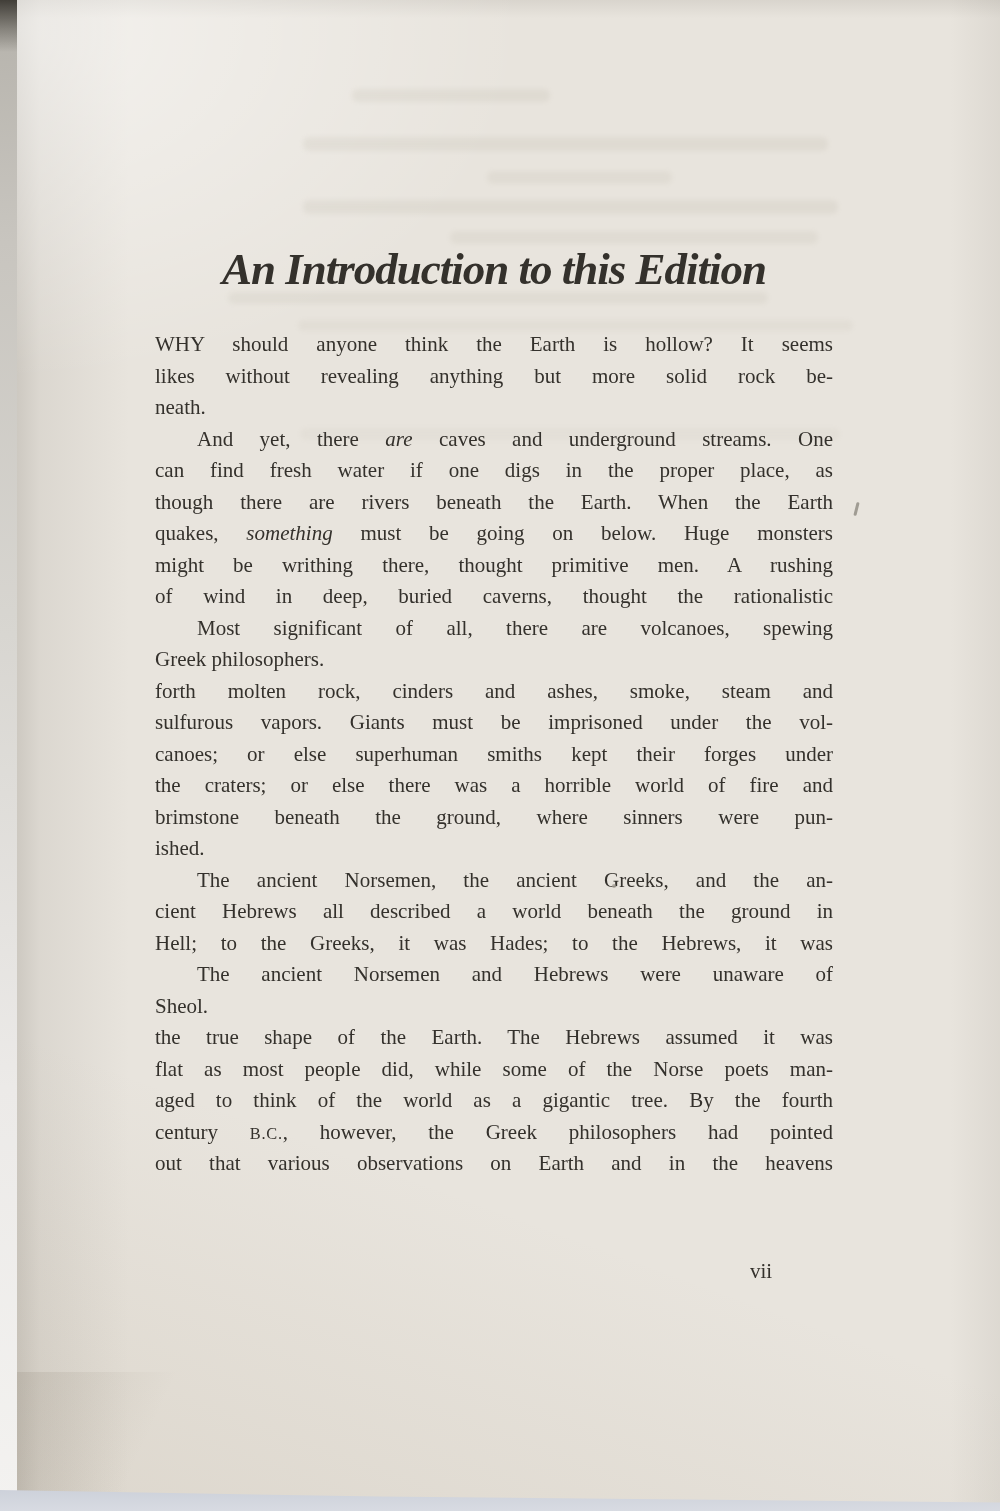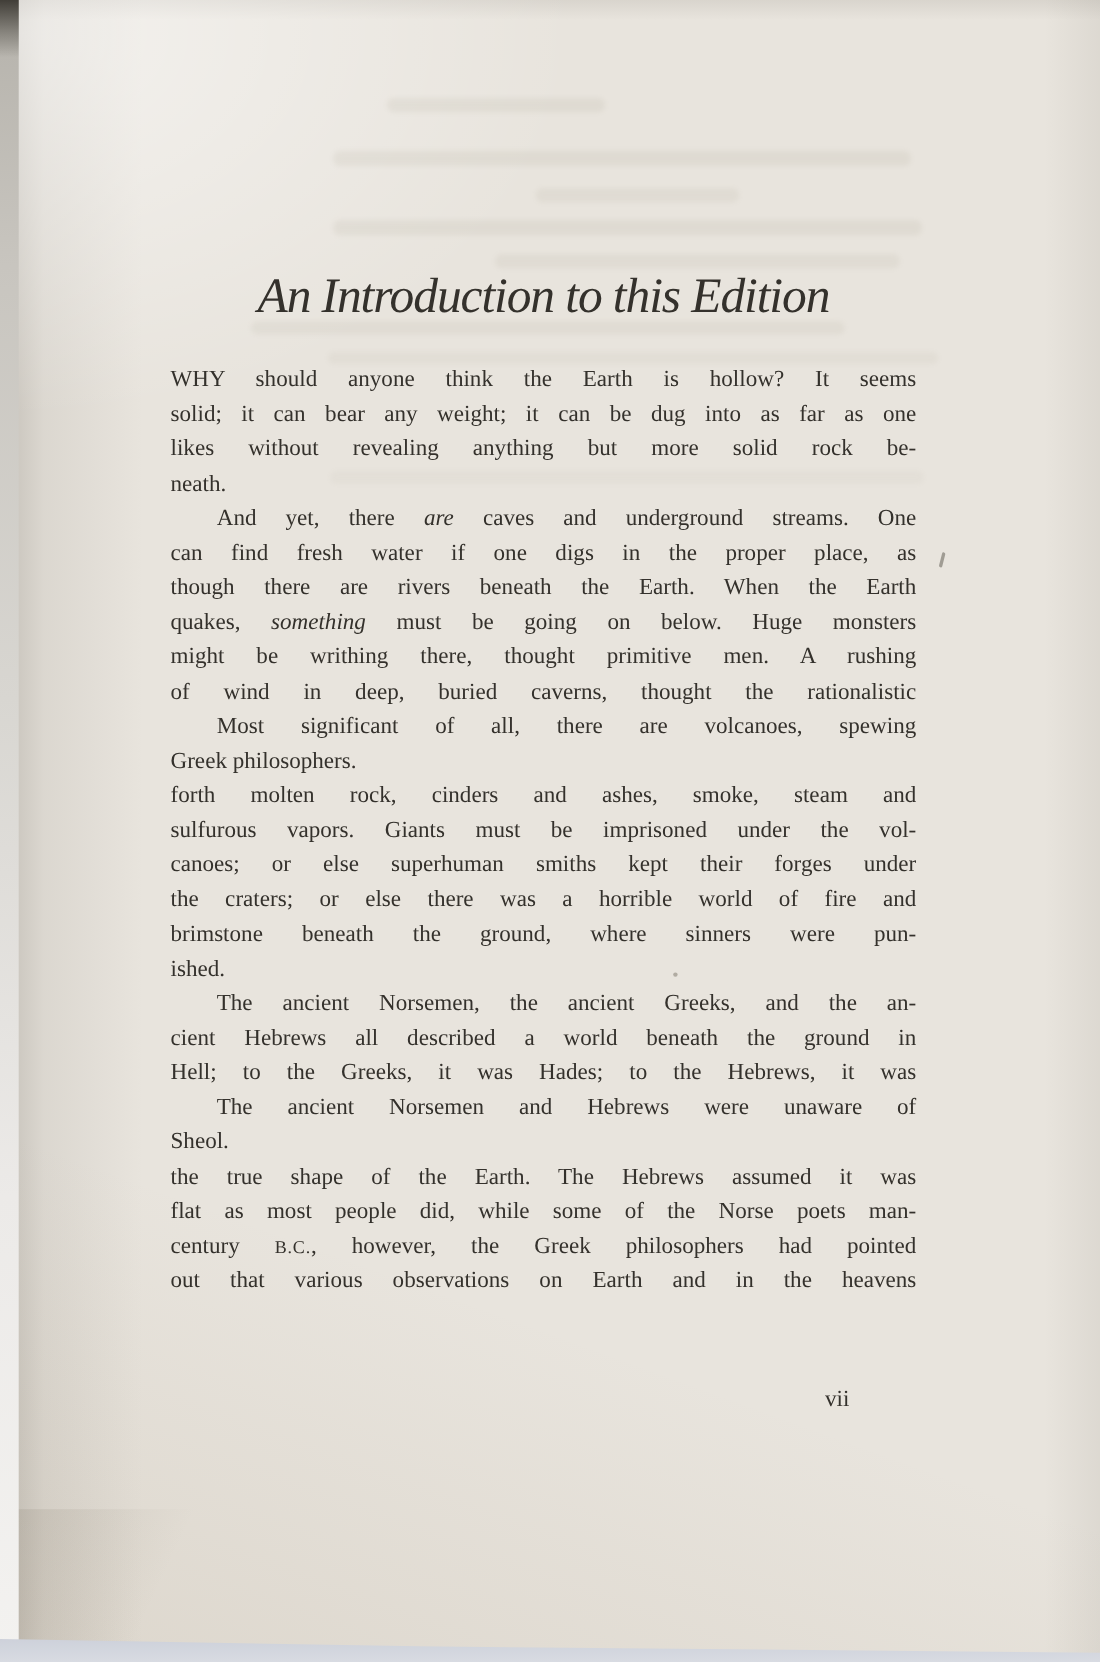--- a/index.html
+++ b/index.html
@@ -48,21 +48,21 @@
   
   .ghost {
     position: absolute;
     background: #938c76;
     border-radius: 6px;
     filter: blur(2.5px);
   }
   .title {
     position: absolute; left: 155px; top: 240px; width: 678px; margin: 0;
     text-align: center;
-    font-style: italic; font-weight: 400;
+    font-style: italic; font-weight: 700;
     font-size: 45px; line-height: 58px; letter-spacing: -1px;
     color: var(--ink, #34312c);
   }
   .body-text { position: absolute; left: 155px; top: 329px; width: 678px; }
   .line {
     height: 31.5px; line-height: 31.5px;
     font-size: 21px; color: var(--ink, #34312c);
     text-align: justify; text-align-last: justify;
   }
   .line.last { text-align-last: left; }
@@ -95,21 +95,20 @@
     <div class="ghost" style="left:303px; top:200px; width:535px; height:14px; opacity:.10;"></div>
     <div class="ghost" style="left:450px; top:231px; width:368px; height:13px; opacity:.09;"></div>
     <div class="ghost" style="left:228px; top:292px; width:540px; height:12px; opacity:.09;"></div>
     <div class="ghost" style="left:298px; top:320px; width:555px; height:11px; opacity:.07;"></div>
     <div class="ghost" style="left:300px; top:428px; width:540px; height:12px; opacity:.05;"></div>
 
     <h1 class="title">An Introduction to this Edition</h1>
 
     <div class="body-text">
         <div class="line"><span>WHY should anyone think the Earth is hollow? It seems</span></div>
-        <div class="line"><span>solid; it can bear any weight; it can be dug into as far as one</span></div>
         <div class="line"><span>likes without revealing anything but more solid rock be-</span></div>
         <div class="line last"><span>neath.</span></div>
         <div class="line indent"><span>And yet, there </span><span class="seg-i">are</span><span> caves and underground streams. One</span></div>
         <div class="line"><span>can find fresh water if one digs in the proper place, as</span></div>
         <div class="line"><span>though there are rivers beneath the Earth. When the Earth</span></div>
         <div class="line"><span>quakes, </span><span class="seg-i">something</span><span> must be going on below. Huge monsters</span></div>
         <div class="line"><span>might be writhing there, thought primitive men. A rushing</span></div>
         <div class="line"><span>of wind in deep, buried caverns, thought the rationalistic</span></div>
         <div class="line indent"><span>Most significant of all, there are volcanoes, spewing</span></div>
         <div class="line last"><span>Greek philosophers.</span></div>
@@ -119,20 +118,21 @@
         <div class="line"><span>the craters; or else there was a horrible world of fire and</span></div>
         <div class="line"><span>brimstone beneath the ground, where sinners were pun-</span></div>
         <div class="line last"><span>ished.</span></div>
         <div class="line indent"><span>The ancient Norsemen, the ancient Greeks, and the an-</span></div>
         <div class="line"><span>cient Hebrews all described a world beneath the ground in</span></div>
         <div class="line"><span>Hell; to the Greeks, it was Hades; to the Hebrews, it was</span></div>
         <div class="line indent"><span>The ancient Norsemen and Hebrews were unaware of</span></div>
         <div class="line last"><span>Sheol.</span></div>
         <div class="line"><span>the true shape of the Earth. The Hebrews assumed it was</span></div>
         <div class="line"><span>flat as most people did, while some of the Norse poets man-</span></div>
+        <div class="line"><span>aged to think of the world as a gigantic tree. By the fourth</span></div>
         <div class="line"><span>century </span><span class="seg-sc">B.C.</span><span>, however, the Greek philosophers had pointed</span></div>
         <div class="line"><span>out that various observations on Earth and in the heavens</span></div>
       </div>
 
     <div class="folio">vii</div>
 
     <div class="tick"></div>
     <div class="speck"></div>
     <div class="bottom-shadow"></div>
   </div>

